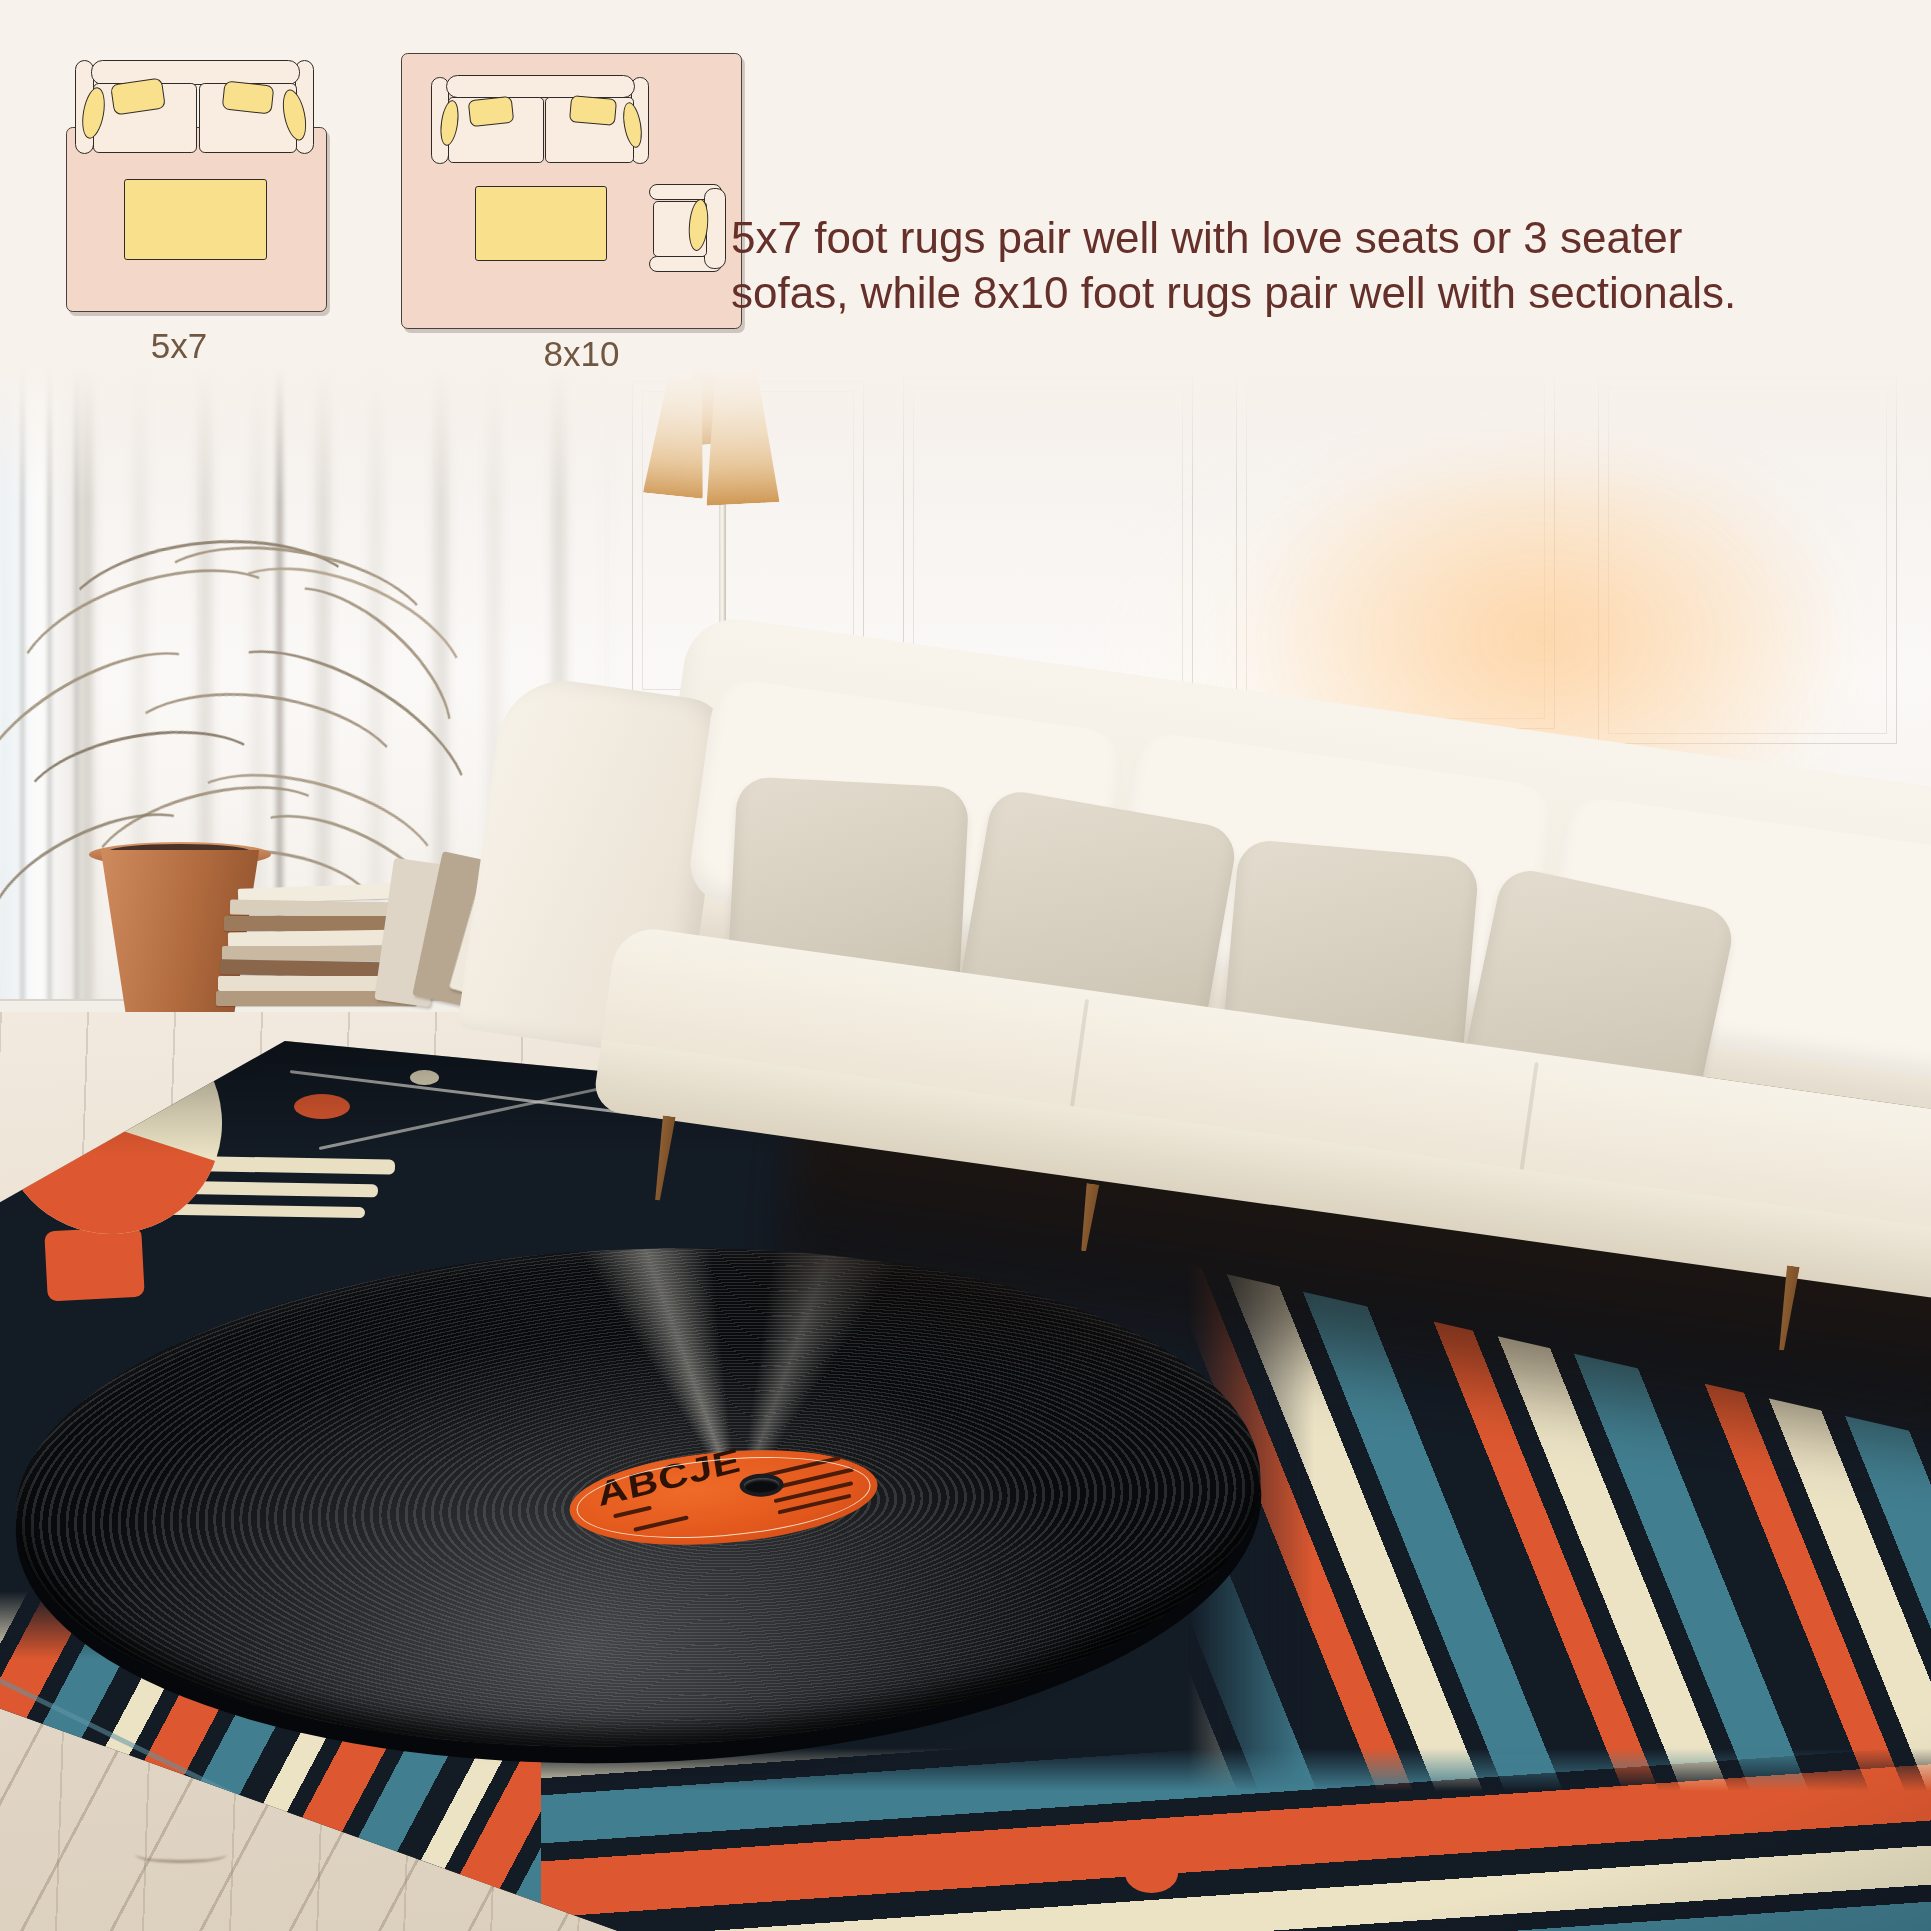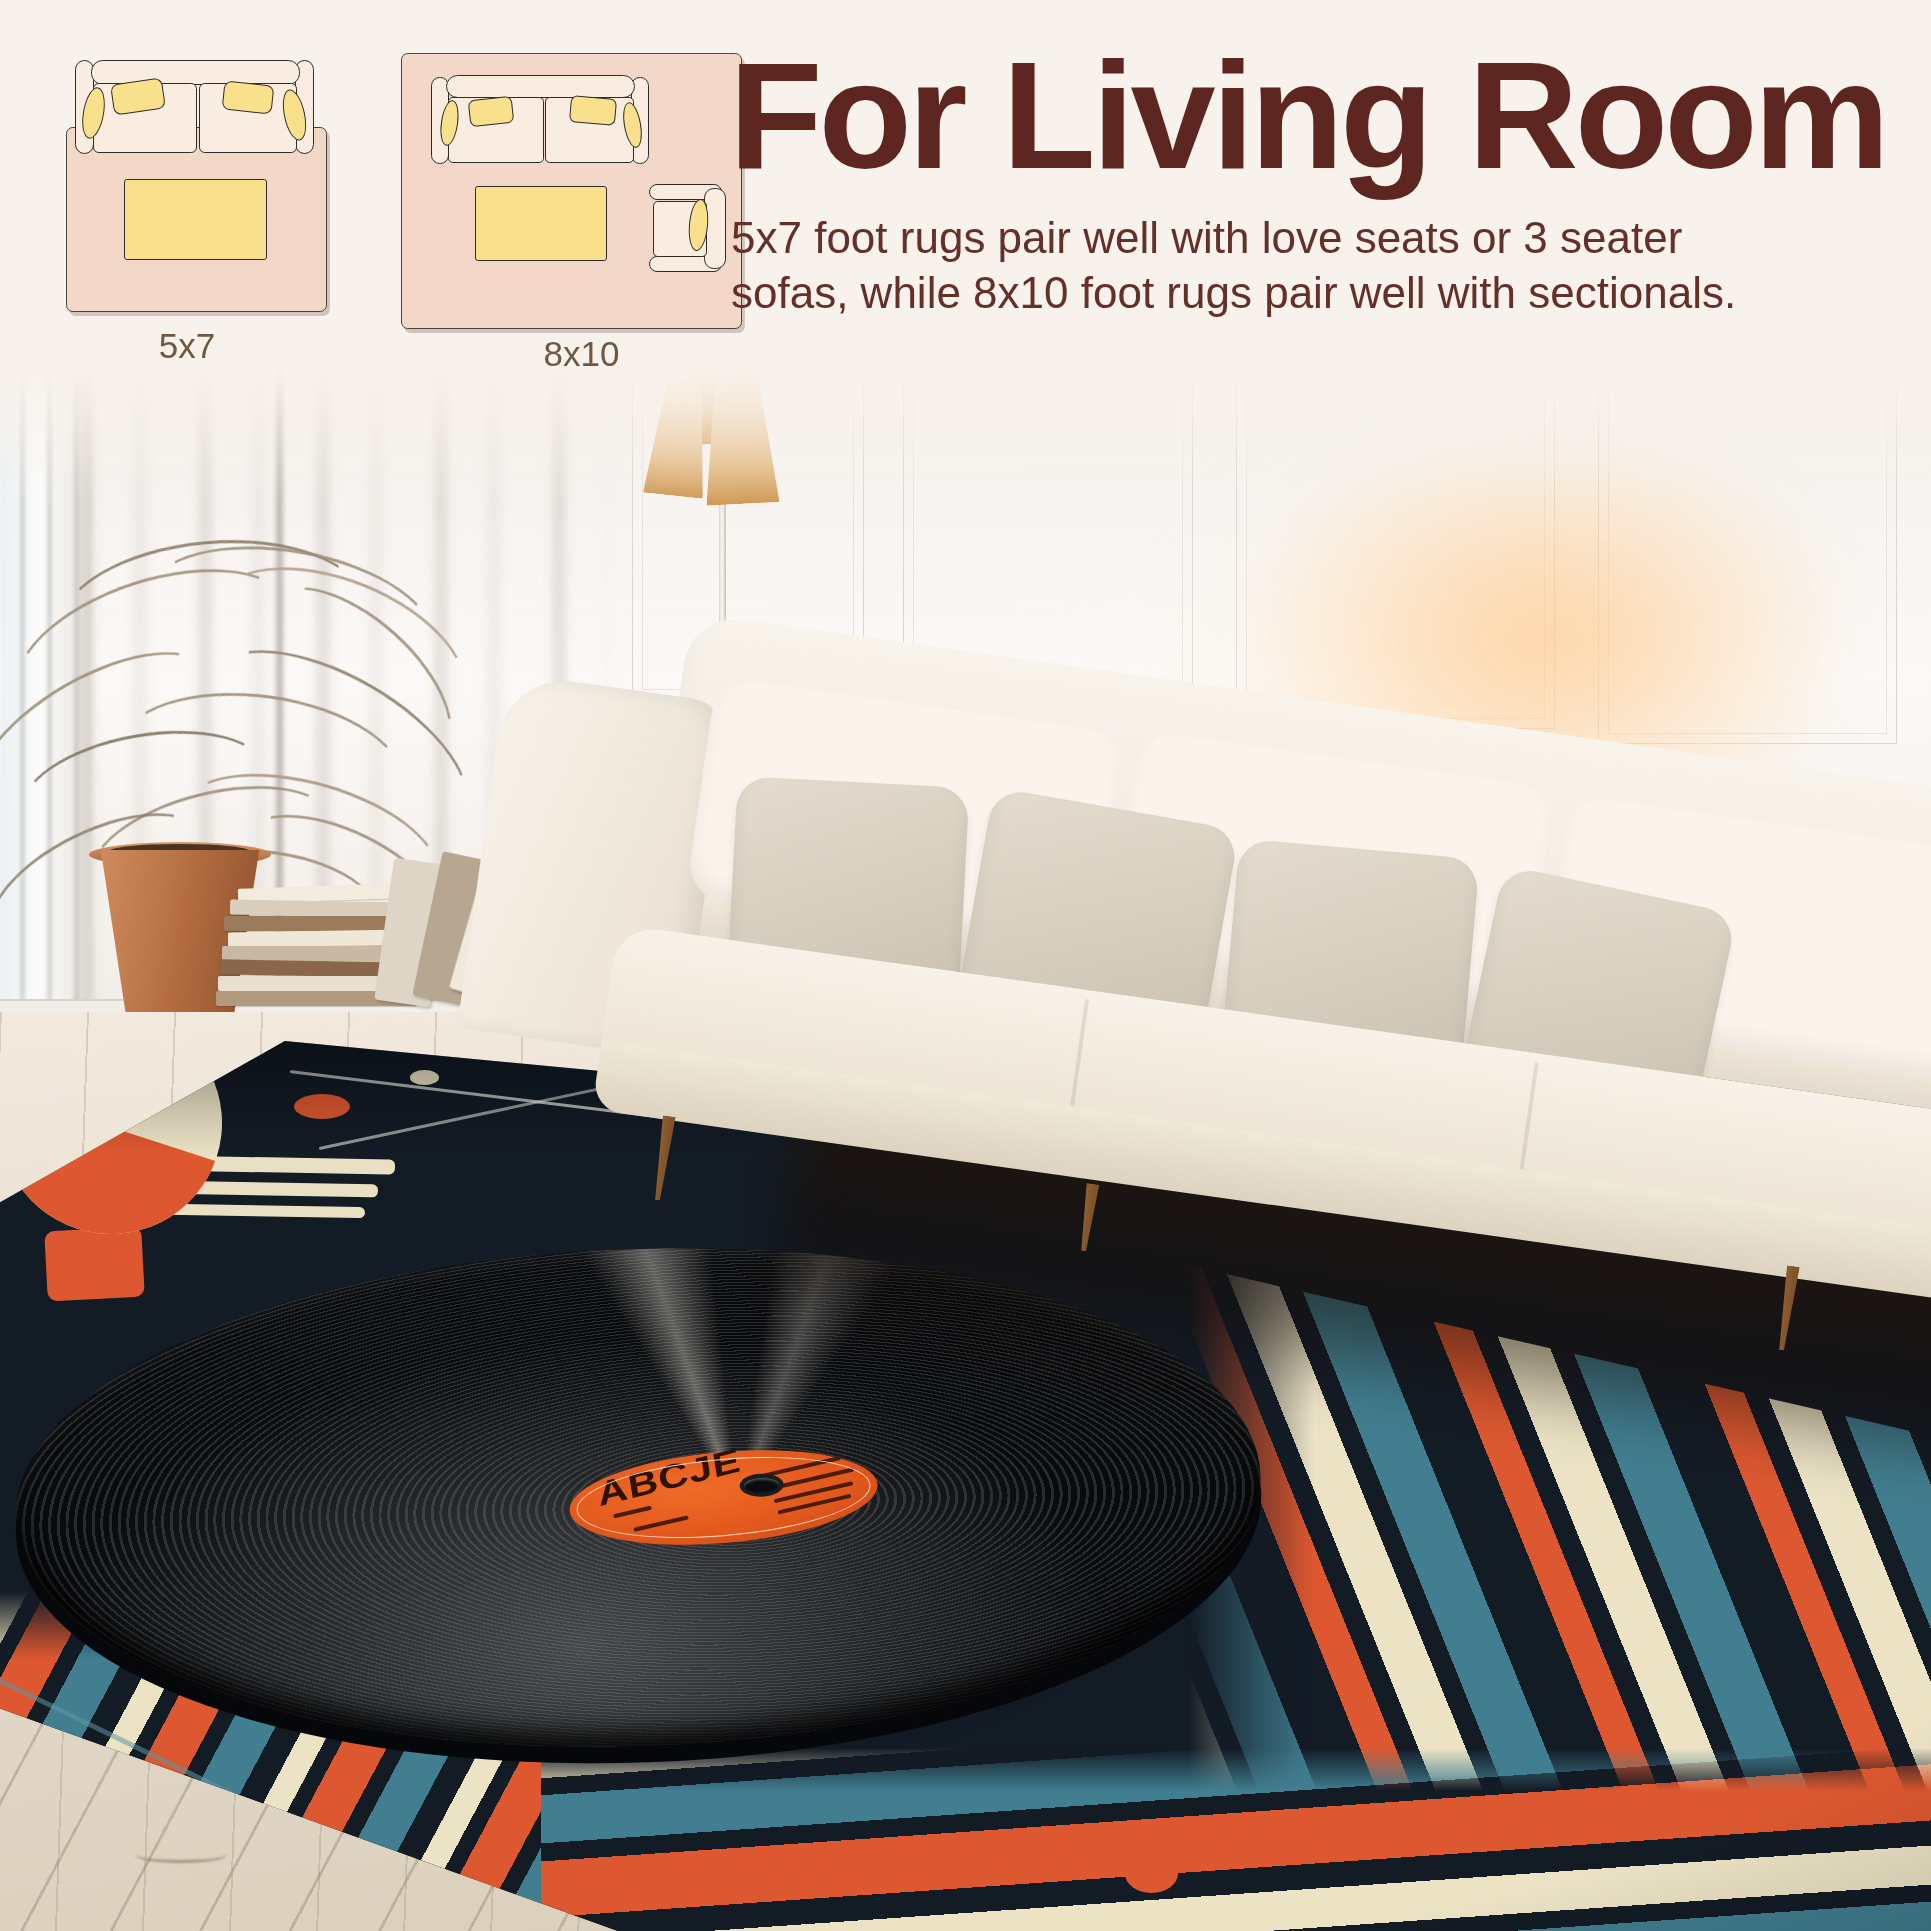--- a/index.html
+++ b/index.html
@@ -303,21 +303,21 @@
       <div class="d-part" style="left:75px;top:60px;width:19.3px;height:94px;border-radius:9.7px;"></div>
       <div class="d-part" style="left:295px;top:60px;width:19.3px;height:94px;border-radius:9.7px;"></div>
       <div class="d-part" style="left:91px;top:60px;width:209px;height:25px;border-radius:11.6px;"></div>
       <div class="d-part" style="left:93px;top:83px;width:104px;height:70px;border-radius:5.8px;"></div>
       <div class="d-part" style="left:199px;top:83px;width:98px;height:70px;border-radius:5.8px;"></div>
       <div class="d-yellow" style="left:112px;top:81px;width:52px;height:31px;border-radius:7.7px;transform:rotate(-8deg);"></div>
       <div class="d-yellow" style="left:223px;top:83px;width:50px;height:29px;border-radius:7.7px;transform:rotate(6deg);"></div>
       <div class="d-yellow" style="left:83px;top:87px;width:21px;height:52px;border-radius:50%;transform:rotate(10deg);"></div>
       <div class="d-yellow" style="left:284px;top:89px;width:21px;height:52px;border-radius:50%;transform:rotate(-12deg);"></div>
       <div class="d-yellow" style="left:124px;top:179px;width:143px;height:81px;border-radius:2.9px;"></div>
-      <div class="d-label" style="left:110px;top:326px;width:154px;">5x7</div>
+      <div class="d-label" style="left:102px;top:326px;width:154px;">5x7</div>
     </div>
 
     <div>
       <div class="d-rug" style="left:401px;top:53px;width:341px;height:276px;"></div>
       <div class="d-part" style="left:431px;top:77px;width:18.3px;height:87px;border-radius:8.7px;"></div>
       <div class="d-part" style="left:631px;top:77px;width:18.3px;height:87px;border-radius:8.7px;"></div>
       <div class="d-part" style="left:446px;top:75px;width:189px;height:23px;border-radius:11.6px;"></div>
       <div class="d-part" style="left:448px;top:97px;width:96px;height:66px;border-radius:4.8px;"></div>
       <div class="d-part" style="left:545px;top:97px;width:89px;height:66px;border-radius:4.8px;"></div>
       <div class="d-yellow" style="left:469px;top:98px;width:44px;height:27px;border-radius:6.8px;transform:rotate(-6deg);"></div>
@@ -326,21 +326,20 @@
       <div class="d-yellow" style="left:624px;top:102px;width:17.4px;height:46px;border-radius:50%;transform:rotate(-10deg);"></div>
       <div class="d-yellow" style="left:475px;top:186px;width:132px;height:75px;border-radius:2.9px;"></div>
       <div class="d-part" style="left:649px;top:184px;width:73px;height:16.4px;border-radius:8.7px;"></div>
       <div class="d-part" style="left:649px;top:256px;width:73px;height:16.4px;border-radius:8.7px;"></div>
       <div class="d-part" style="left:704px;top:188px;width:22px;height:81px;border-radius:9.7px;"></div>
       <div class="d-part" style="left:653px;top:201px;width:54px;height:56px;border-radius:4.8px;"></div>
       <div class="d-yellow" style="left:689px;top:199px;width:19.3px;height:52px;border-radius:50%;transform:rotate(5deg);"></div>
       <div class="d-label" style="left:509px;top:334px;width:145px;">8x10</div>
     </div>
 
-    <div class="headline">For Living Room</div>
     <div class="paragraph">
       <span style="display:block;">5x7 foot rugs pair well with love seats or 3 seater</span>
       <span style="display:block;">sofas, while 8x10 foot rugs pair well with sectionals.</span>
     </div>
   </div>
 
 </div>
 
 
 </body></html>

